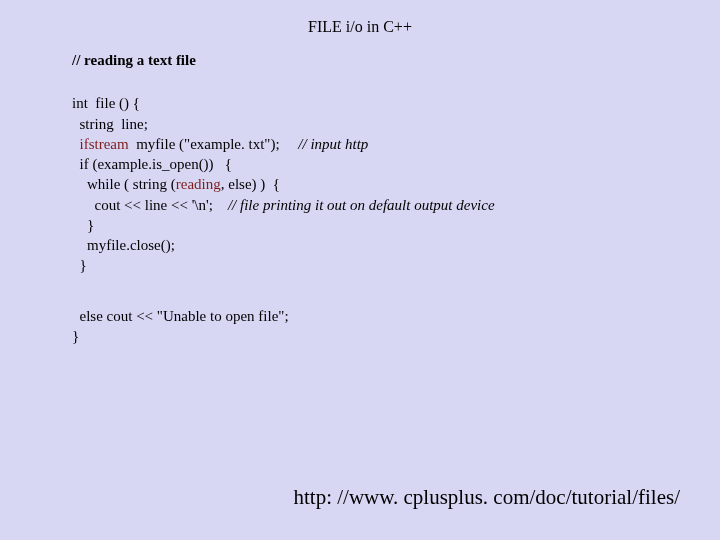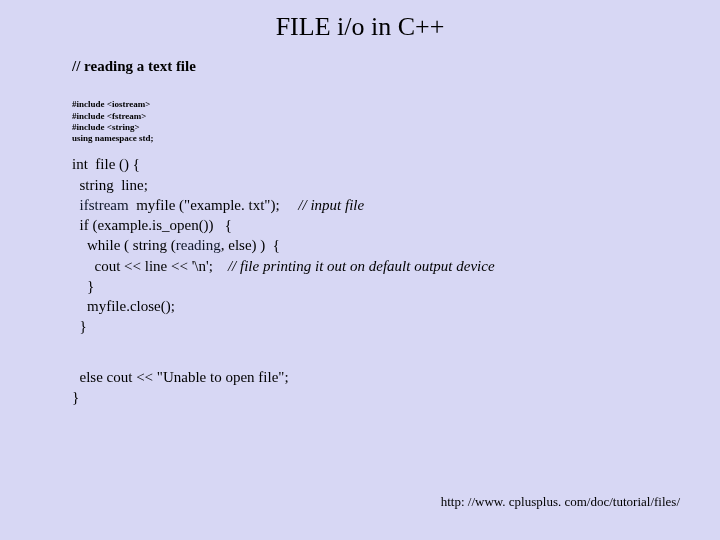--- a/index.html
+++ b/index.html
@@ -6,22 +6,22 @@
   body{
     width:720px;height:540px;
     background:#d7d7f4;
     font-family:"Times New Roman",Times,serif;
     color:#000;
     position:relative;
     box-sizing:border-box;
   }
   .title{
     text-align:center;
-    font-size:26px;
-    padding-top:12px;
+    font-size:16px;
+    padding-top:18px;
   }
   .content{
     padding:14px 0 0 72px;
     font-size:15px;
     line-height:1.35;
   }
   .subhead{
     font-weight:bold;
     margin-bottom:23px;
   }
@@ -30,49 +30,43 @@
     font-size:9px;
     font-weight:bold;
     line-height:1.25;
     margin-bottom:10px;
   }
   .code{
     white-space:pre;
     font-family:"Times New Roman",Times,serif;
     font-size:15px;
   }
-  .kw{color:#0f172a}
+  .kw{color:#7f1d1d}
   .cm{font-style:italic}
   .footer{
     position:absolute;
     right:40px;
     bottom:30px;
-    font-size:13px;
+    font-size:21px;
   }
   .gap{display:block;height:10px}
 </style>
 </head>
 <body>
 
 <div class="title">FILE i/o in C++</div>
 
 <div class="content">
 
   <div class="subhead">// reading a text file</div>
 
-  <div class="preamble">
-    <div>#include &lt;iostream&gt;</div>
-    <div>#include &lt;fstream&gt;</div>
-    <div>#include &lt;string&gt;</div>
-    <div>using namespace std;</div>
-  </div>
 
   <div class="code"><span>int  file () {</span>
 <span>  string  line;</span>
-<span class="kw">  ifstream</span><span>  myfile ("example. txt");     </span><span class="cm">// input file</span>
+<span class="kw">  ifstream</span><span>  myfile ("example. txt");     </span><span class="cm">// input http</span>
 <span>  if (example.is_open())   {</span>
 <span>    while ( string (</span><span class="kw">reading</span><span>, else) )  {</span>
 <span>      cout &lt;&lt; line &lt;&lt; '\n';    </span><span class="cm">// file printing it out on default output device</span>
 <span>    }</span>
 <span>    myfile.close();</span>
 <span>  }</span>
 <span class="gap"></span>
 <span>  else cout &lt;&lt; "Unable to open file";</span>
 <span>}</span></div>
 

